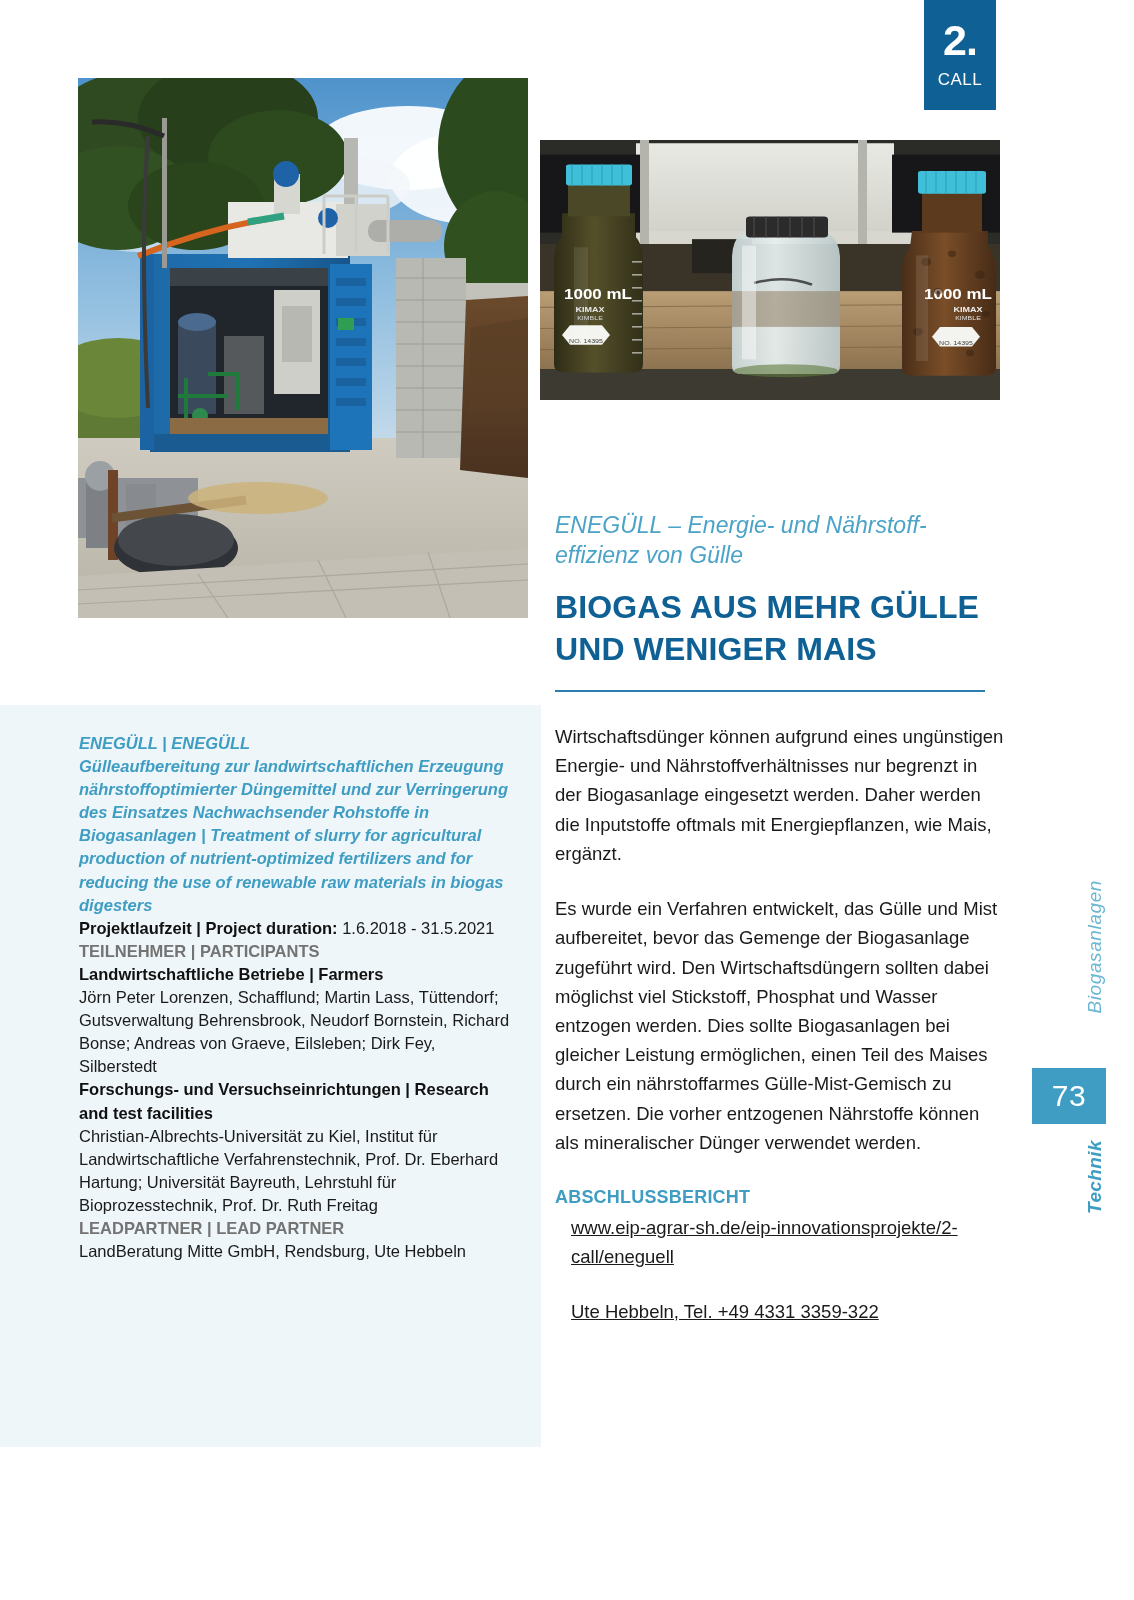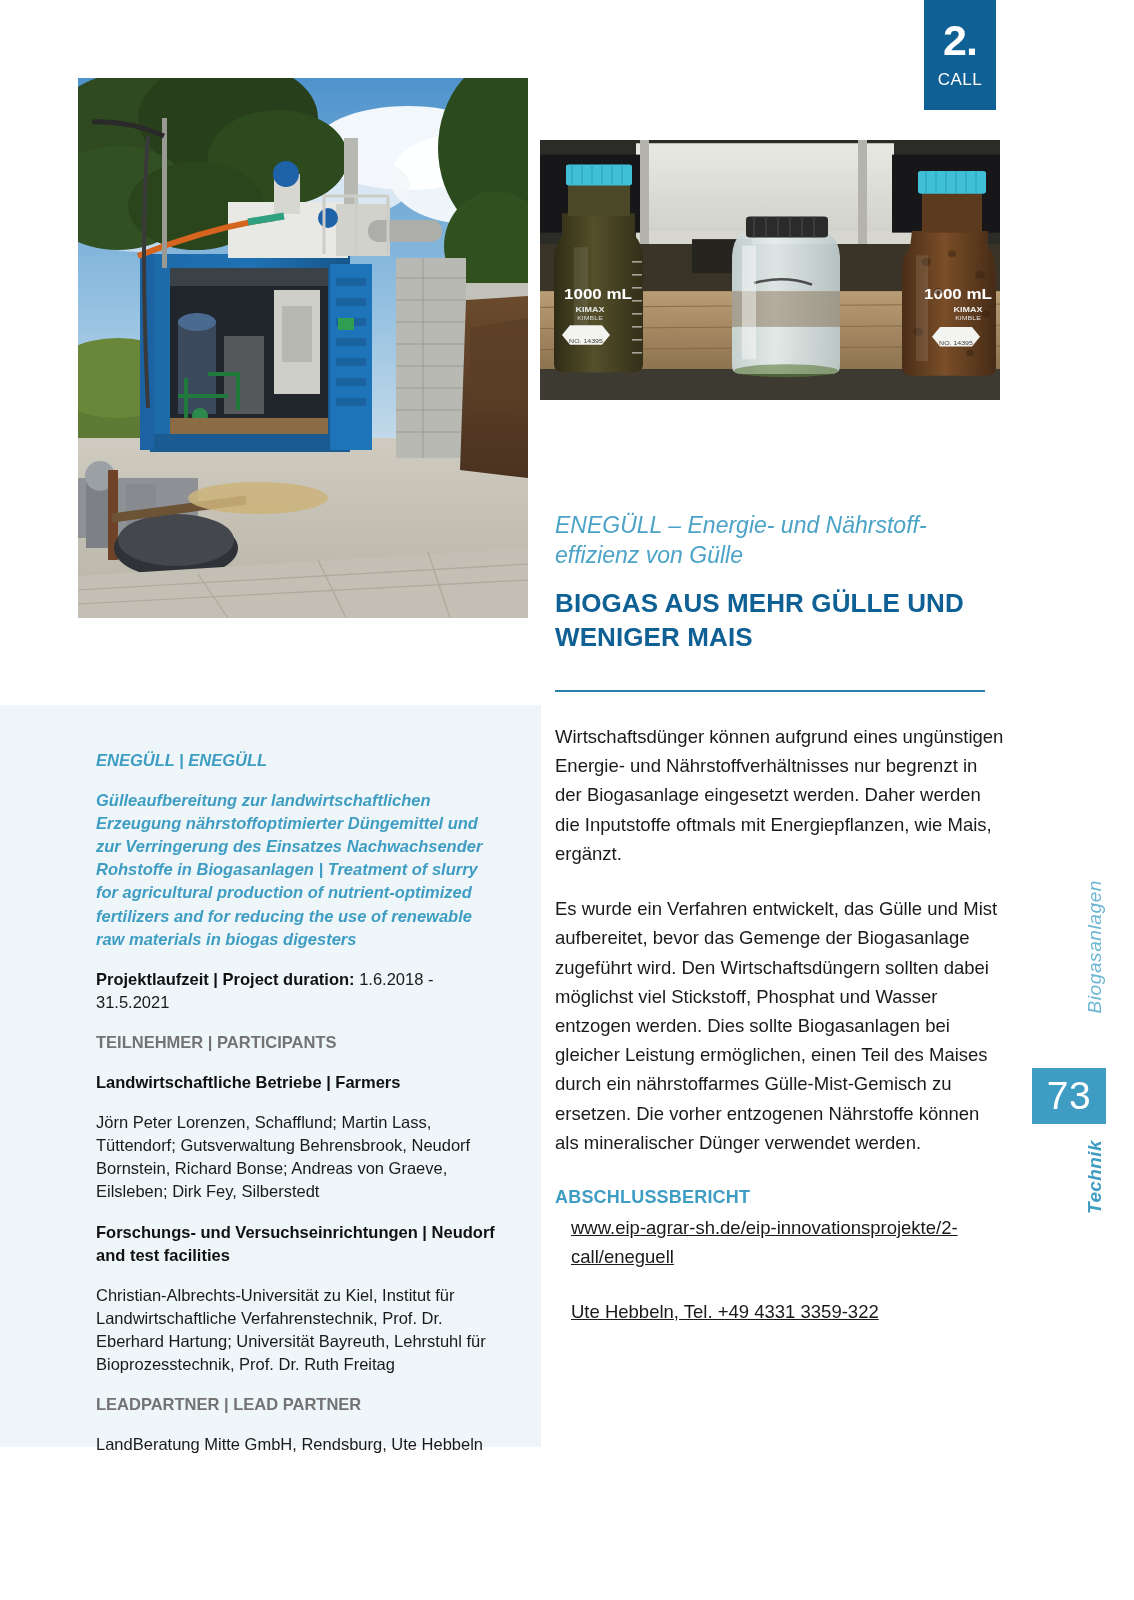--- a/index.html
+++ b/index.html
@@ -70,21 +70,21 @@
     font-size: 23px;
     font-style: italic;
     line-height: 1.32;
     color: #4ba3c7;
   }
   .headline {
     position: absolute;
     left: 555px;
     top: 586px;
     width: 450px;
-    font-size: 26px;
+    font-size: 32px;
     font-weight: bold;
     line-height: 1.32;
     color: #0f6094;
     letter-spacing: 0.1px;
   }
   .rule {
     position: absolute;
     left: 555px;
     top: 690px;
     width: 430px;
@@ -115,21 +115,21 @@
     font-weight: bold;
     font-style: italic;
   }
   .info-inner .t-blue-head {
     color: #737373;
     font-weight: bold;
     text-transform: none;
   }
   .info-inner .t-bold { font-weight: bold; color: #111111; }
   .info-inner .t-plain { color: #1a1a1a; }
-  .info-inner p { margin: 17px; }
+  .info-inner p { margin: 0; }
 
   
   .body-col {
     position: absolute;
     left: 555px;
     top: 722px;
     width: 450px;
     font-size: 18.5px;
     line-height: 1.58;
     color: #1a1a1a;
@@ -161,21 +161,21 @@
     position: absolute;
     left: 1032px;
     top: 1068px;
     width: 74px;
     height: 56px;
     background: #3f9dc3;
     color: #ffffff;
     display: flex;
     align-items: center;
     justify-content: center;
-    font-size: 39px;
+    font-size: 30px;
     letter-spacing: 0.5px;
   }
   .rail-section {
     position: absolute;
     right: 28px;
     top: 1140px;
     color: #3f9dc3;
     font-size: 19px;
     font-style: italic;
     font-weight: bold;
@@ -465,21 +465,21 @@
 <div class="rule"></div>
 
 <div class="info-panel">
   <div class="info-inner">
     <p class="t-blue-bi">ENEGÜLL | ENEGÜLL</p>
     <p class="t-blue-bi">Gülleaufbereitung zur landwirtschaftlichen Erzeugung nährstoffoptimierter Düngemittel und zur Verringerung des Einsatzes Nachwachsender Rohstoffe in Biogasanlagen | Treatment of slurry for agricultural production of nutrient-optimized fertilizers and for reducing the use of renewable raw materials in biogas digesters</p>
     <p><span class="t-bold">Projektlaufzeit | Project duration:</span><span class="t-plain"> </span><span class="t-plain">1.6.2018 - 31.5.2021</span></p>
     <p class="t-blue-head">TEILNEHMER | PARTICIPANTS</p>
     <p class="t-bold">Landwirtschaftliche Betriebe | Farmers</p>
     <p class="t-plain">Jörn Peter Lorenzen, Schafflund; Martin Lass, Tüttendorf; Gutsverwaltung Behrensbrook, Neudorf Bornstein, Richard Bonse; Andreas von Graeve, Eilsleben; Dirk Fey, Silberstedt</p>
-    <p class="t-bold">Forschungs- und Versuchseinrichtungen | Neudorf and test facilities</p>
+    <p class="t-bold">Forschungs- und Versuchseinrichtungen | Research and test facilities</p>
     <p class="t-plain">Christian-Albrechts-Universität zu Kiel, Institut für Landwirtschaftliche Verfahrenstechnik, Prof. Dr. Eberhard Hartung; Universität Bayreuth, Lehrstuhl für Bioprozesstechnik, Prof. Dr. Ruth Freitag</p>
     <p class="t-blue-head">LEADPARTNER | LEAD PARTNER</p>
     <p class="t-plain">LandBeratung Mitte GmbH, Rendsburg, Ute Hebbeln</p>
   </div>
 </div>
 
 <div class="body-col">
   <p>Wirtschaftsdünger können aufgrund eines ungünstigen Energie- und Nährstoffverhältnisses nur begrenzt in der Biogasanlage eingesetzt werden. Daher werden die Inputstoffe oftmals mit Energiepflanzen, wie Mais, ergänzt.</p>
   <p>Es wurde ein Verfahren entwickelt, das Gülle und Mist aufbereitet, bevor das Gemenge der Biogasanlage zugeführt wird. Den Wirtschaftsdüngern sollten dabei möglichst viel Stickstoff, Phosphat und Wasser entzogen werden. Dies sollte Biogasanlagen bei gleicher Leistung ermöglichen, einen Teil des Maises durch ein nährstoffarmes Gülle-Mist-Gemisch zu ersetzen. Die vorher entzogenen Nährstoffe können als mineralischer Dünger verwendet werden.</p>
   <div class="sec-head">ABSCHLUSSBERICHT</div>

